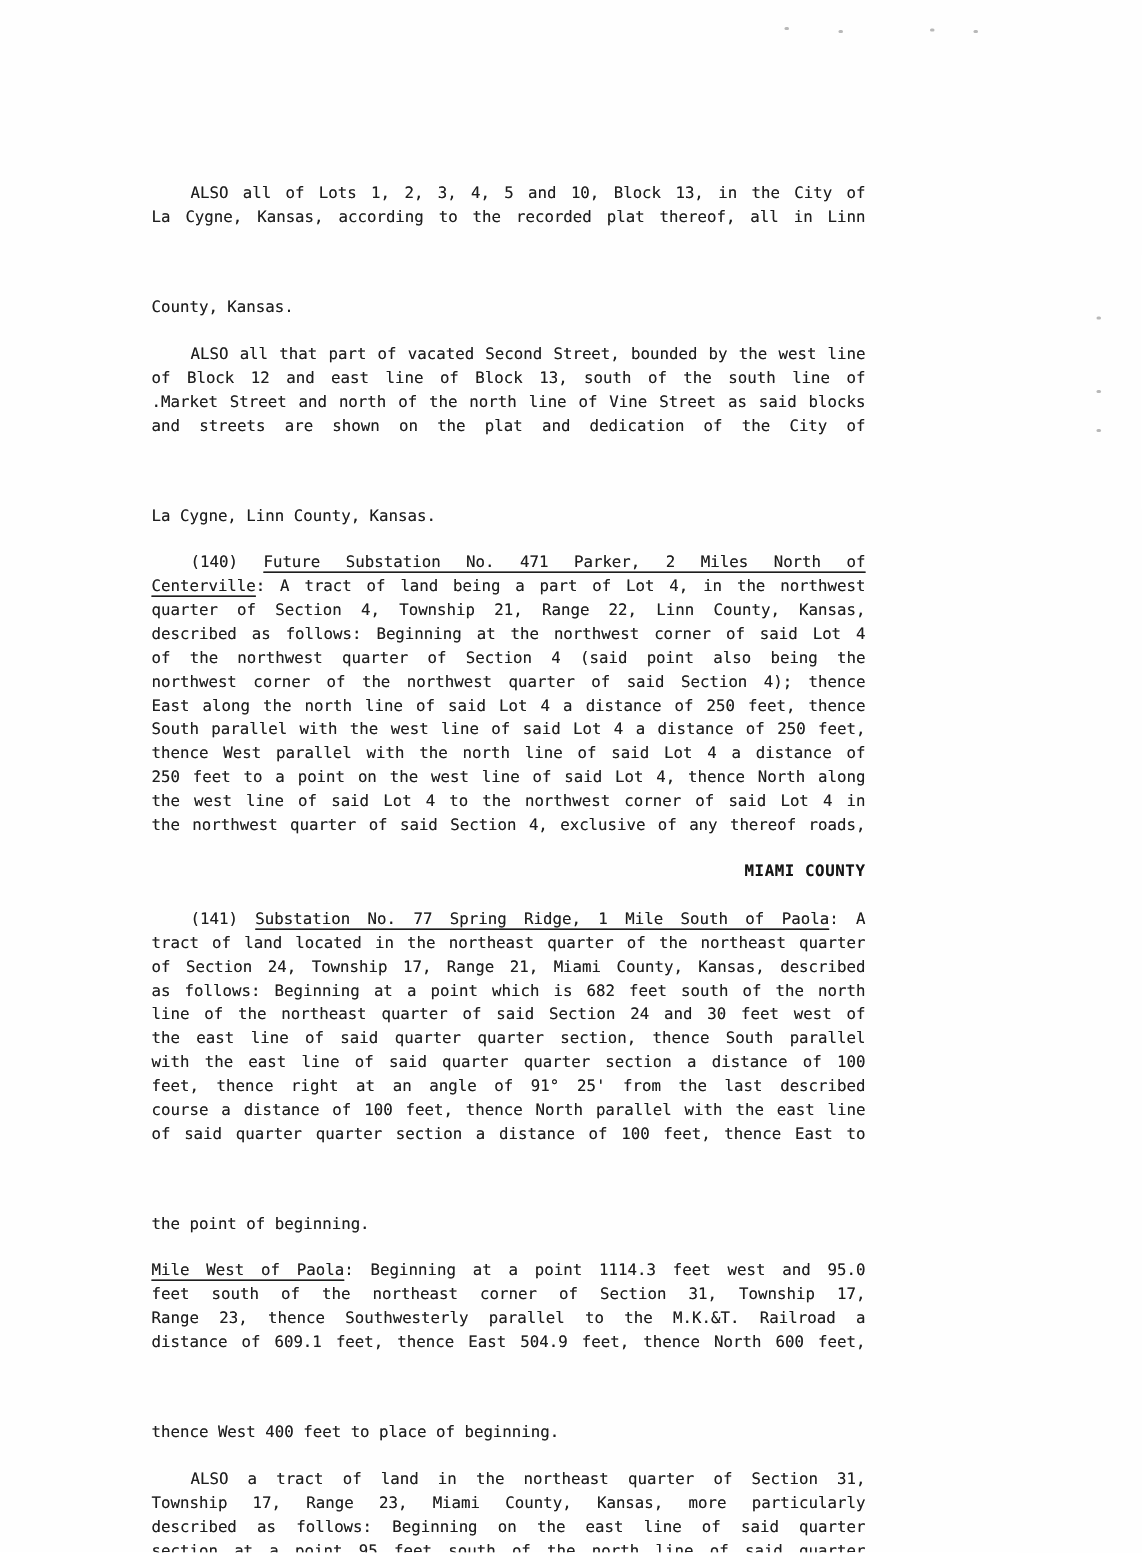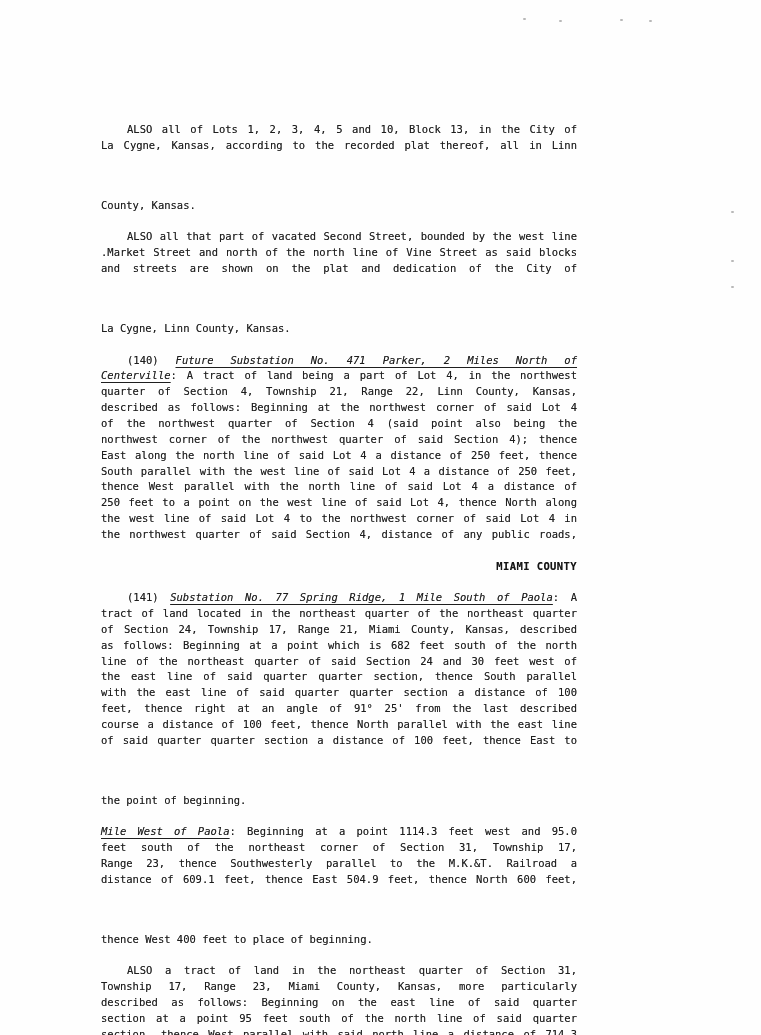--- a/index.html
+++ b/index.html
@@ -25,21 +25,20 @@
   .line {
     text-align: justify;
     text-align-last: justify;
   }
   .line.nojust { text-align-last: left; margin-top: 44px; }
   .line.indent { text-indent: 26px; }
   .u {
     text-decoration: underline;
     text-underline-offset: 2.5px;
     text-decoration-thickness: 1px;
-    font-style: italic;
   }
   .heading {
     font-weight: bold;
     text-align: right;
     margin: 0 0 15.85px 0;
     letter-spacing: 0.4px;
     color: #151515;
   }
   .footer {
     text-align: center;
@@ -68,37 +67,38 @@
 
   <div class="doc">
 
     <div class="para">
         <div class="line indent"><span>ALSO all of Lots 1, 2, 3, 4, 5 and 10, Block 13, in the City of</span></div>
         <div class="line"><span>La Cygne, Kansas, according to the recorded plat thereof, all in Linn</span></div>
         <div class="line nojust"><span>County, Kansas.</span></div>
       </div>
       <div class="para">
         <div class="line indent"><span>ALSO all that part of vacated Second Street, bounded by the west line</span></div>
+        <div class="line"><span>of Block 12 and east line of Block 13, south of the south line of</span></div>
         <div class="line"><span>.Market Street and north of the north line of Vine Street as said blocks</span></div>
         <div class="line"><span>and streets are shown on the plat and dedication of the City of</span></div>
         <div class="line nojust"><span>La Cygne, Linn County, Kansas.</span></div>
       </div>
       <div class="para">
         <div class="line indent"><span>(140) </span><span class="u">Future Substation No. 471 Parker, 2 Miles North of</span></div>
         <div class="line"><span class="u">Centerville</span><span>: A tract of land being a part of Lot 4, in the northwest</span></div>
         <div class="line"><span>quarter of Section 4, Township 21, Range 22, Linn County, Kansas,</span></div>
         <div class="line"><span>described as follows: Beginning at the northwest corner of said Lot 4</span></div>
         <div class="line"><span>of the northwest quarter of Section 4 (said point also being the</span></div>
         <div class="line"><span>northwest corner of the northwest quarter of said Section 4); thence</span></div>
         <div class="line"><span>East along the north line of said Lot 4 a distance of 250 feet, thence</span></div>
         <div class="line"><span>South parallel with the west line of said Lot 4 a distance of 250 feet,</span></div>
         <div class="line"><span>thence West parallel with the north line of said Lot 4 a distance of</span></div>
         <div class="line"><span>250 feet to a point on the west line of said Lot 4, thence North along</span></div>
         <div class="line"><span>the west line of said Lot 4 to the northwest corner of said Lot 4 in</span></div>
-        <div class="line"><span>the northwest quarter of said Section 4, distance of any public roads,</span></div>
+        <div class="line"><span>the northwest quarter of said Section 4, exclusive of any thereof roads,</span></div>
       </div>
       <div class="heading">MIAMI COUNTY</div>
       <div class="para">
         <div class="line indent"><span>(141) </span><span class="u">Substation No. 77 Spring Ridge, 1 Mile South of Paola</span><span>: A</span></div>
         <div class="line"><span>tract of land located in the northeast quarter of the northeast quarter</span></div>
         <div class="line"><span>of Section 24, Township 17, Range 21, Miami County, Kansas, described</span></div>
         <div class="line"><span>as follows: Beginning at a point which is 682 feet south of the north</span></div>
         <div class="line"><span>line of the northeast quarter of said Section 24 and 30 feet west of</span></div>
         <div class="line"><span>the east line of said quarter quarter section, thence South parallel</span></div>
         <div class="line"><span>with the east line of said quarter quarter section a distance of 100</span></div>

